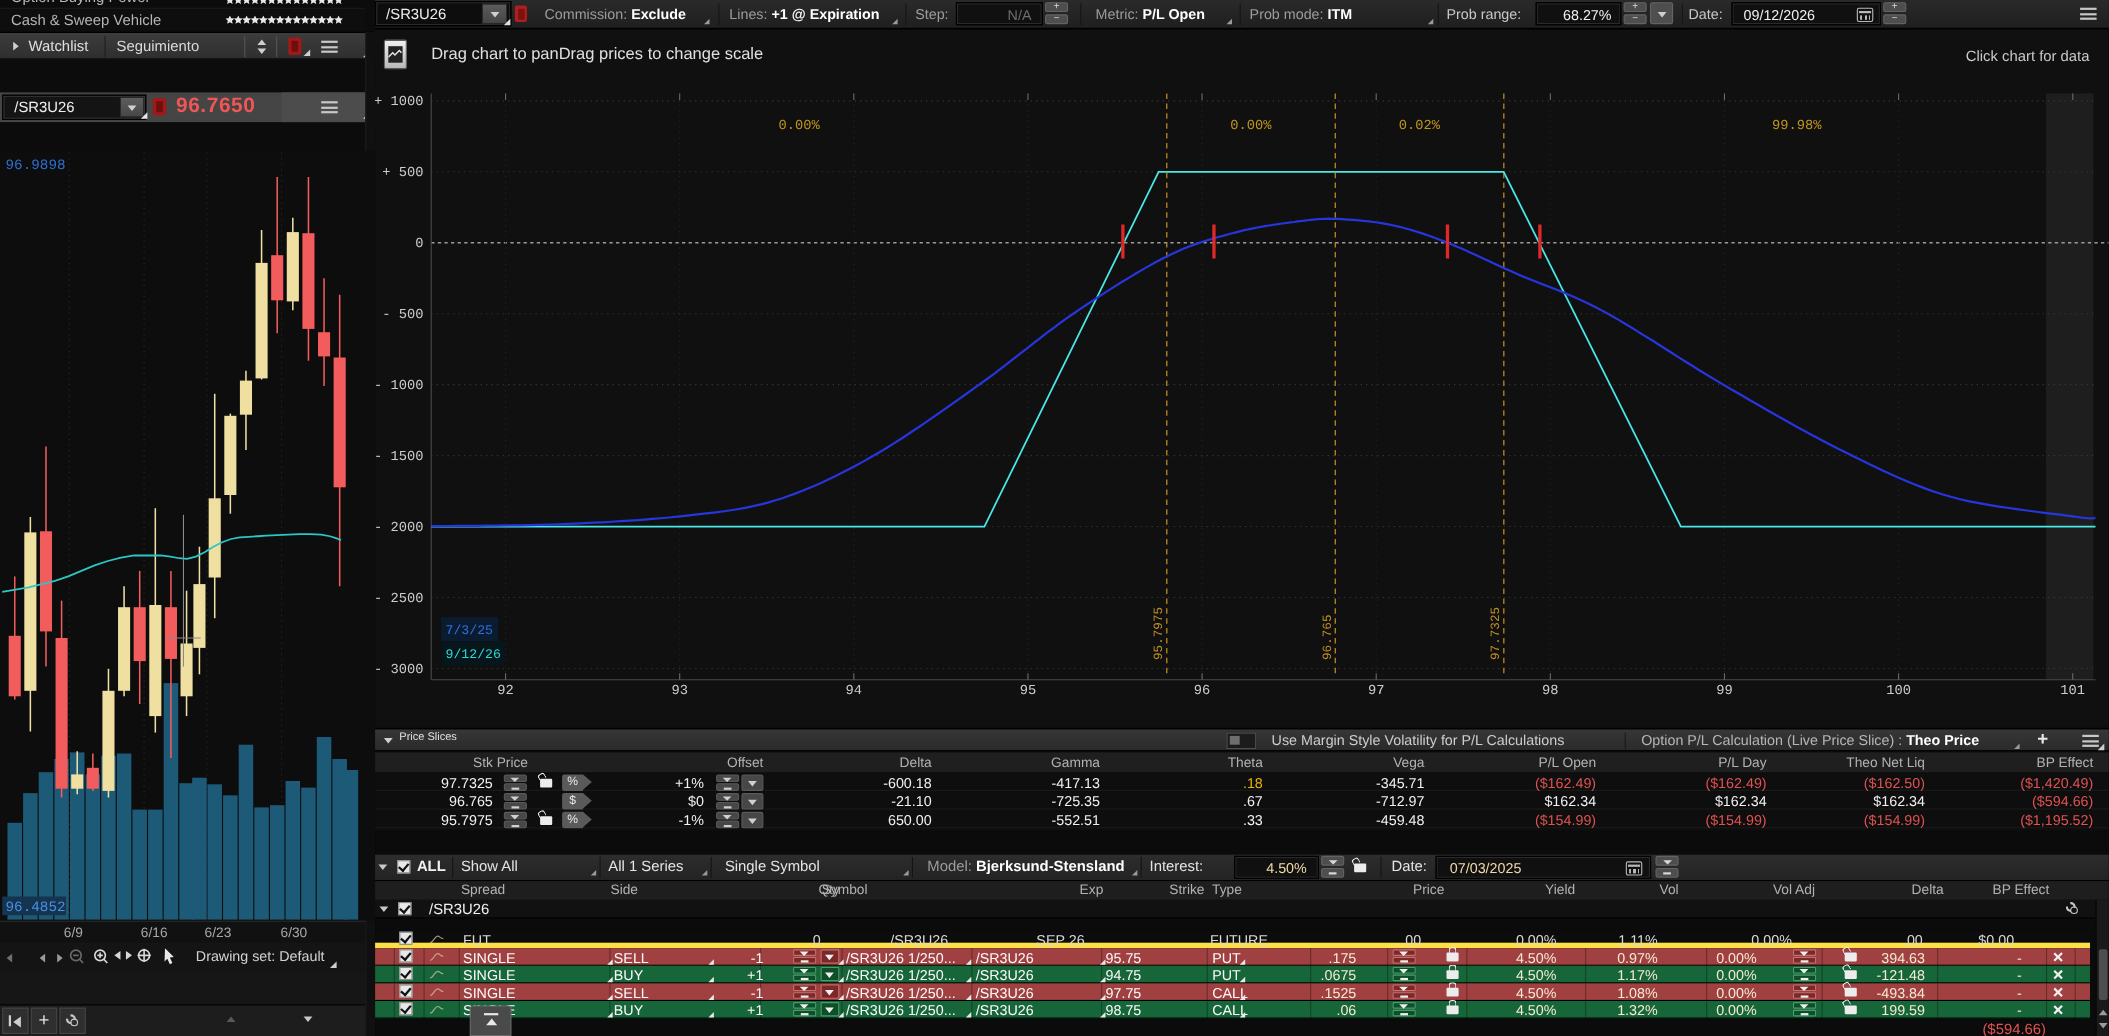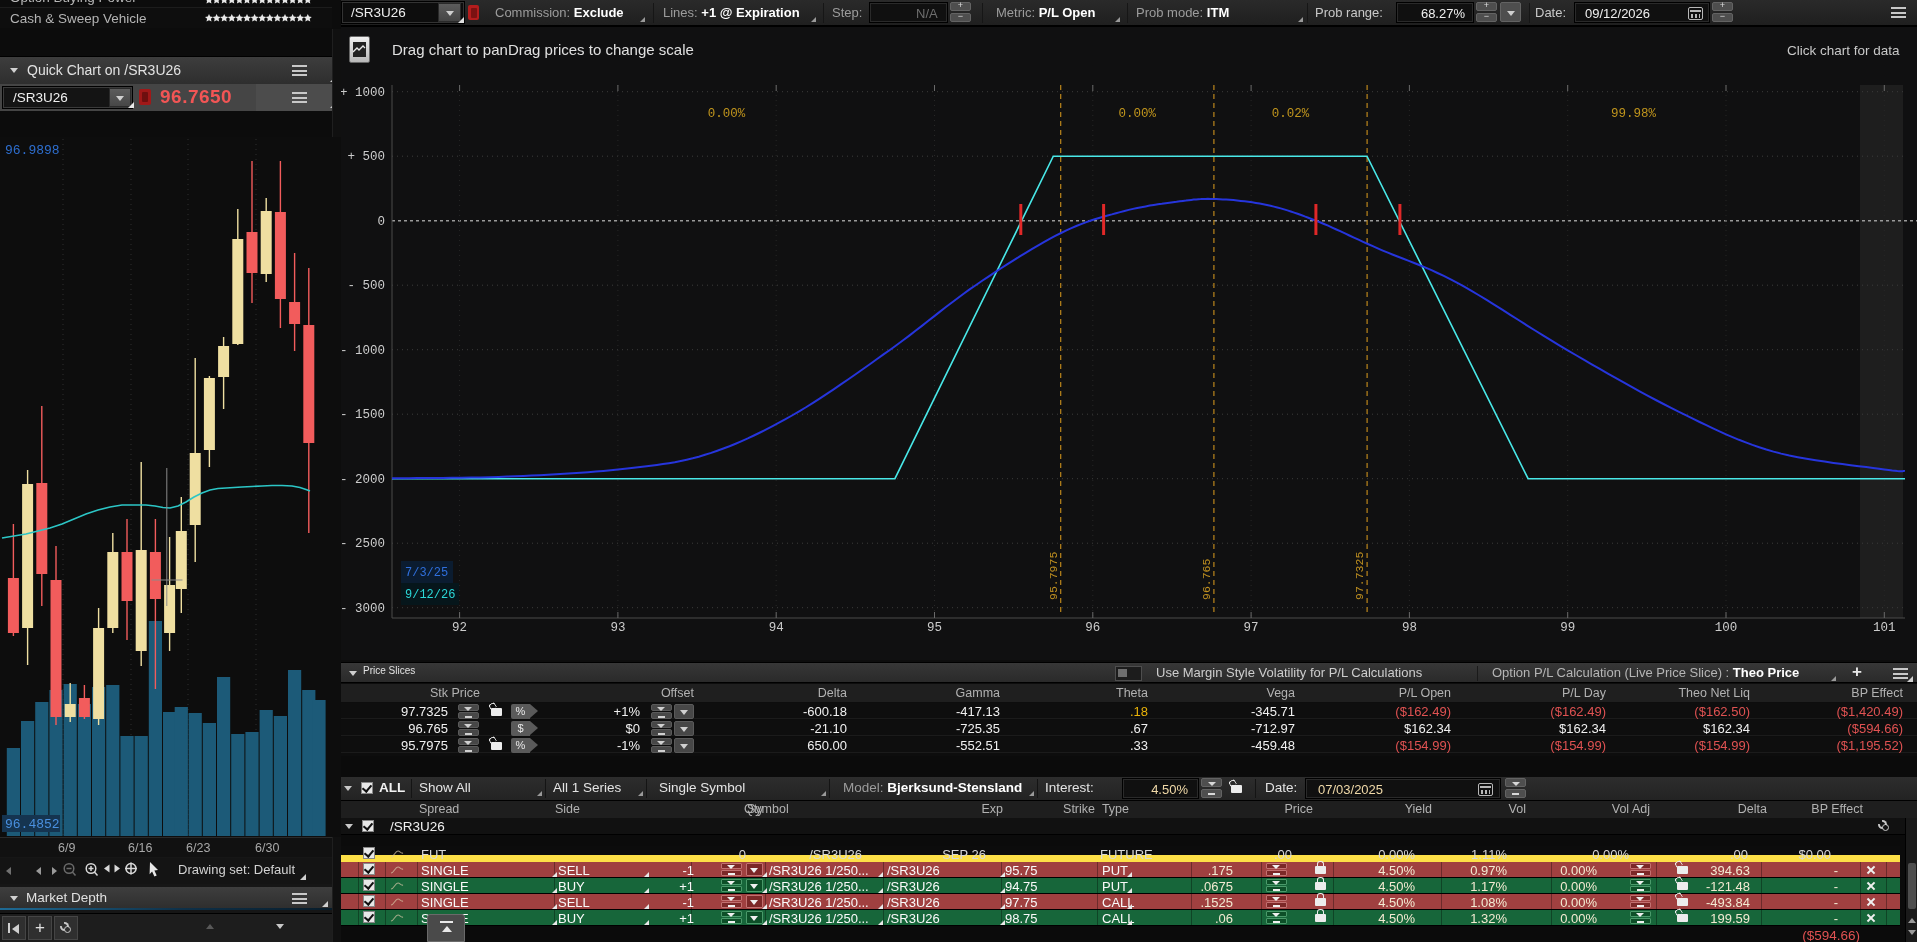--- a/index.html
+++ b/index.html
@@ -72,27 +72,37 @@
           <use href="#st1" x="60.8"></use>
           <use href="#st1" x="68.4"></use>
           <use href="#st1" x="76"></use>
           <use href="#st1" x="83.6"></use>
           <use href="#st1" x="91.2"></use>
           <use href="#st1" x="98.8"></use>
         </g>
     </svg>
   </div>
 
-
-  <div class="abs" style="left:0;top:56px;width:341px;height:28px;background:linear-gradient(#3d3d3d,#2e2e2e);border-top:1px solid #000">
-    <span class="tri-d" style="position:absolute;left:10px;top:11px;border-top-color:#d0d0d0"></span>
-    <div class="abs" style="left:27px;top:5px;color:#e2e2e2;font-size:14px">Quick Chart on /SR3U26</div>
-    <div class="menu" style="left:292px;top:8px"></div>
-    <div class="cornerw" style="left:330px;top:19px"></div>
-  </div>
+  <div class="abs" style="left:0;top:29px;width:341px;height:25px;background:linear-gradient(#3c3c3c,#2f2f2f);border-top:1px solid #000;border-bottom:1px solid #141414">
+    <span class="tri-r" style="position:absolute;left:12px;top:8px;border-left-color:#d0d0d0"></span>
+    <div class="abs" style="left:26px;top:4px;color:#e0e0e0;font-size:13.5px">Watchlist</div>
+    <div class="sep" style="left:95px;top:3px;height:19px;background:#1e1e1e"></div>
+    <div class="abs" style="left:106px;top:4px;color:#dadada;font-size:13.5px">Seguimiento</div>
+    <div class="abs" style="left:222px;top:3px;width:30px;height:19px;border-left:1px solid #555;border-right:1px solid #555">
+      <span class="tri-u" style="position:absolute;left:11px;top:3px;border-bottom-color:#cfcfcf"></span>
+      <span class="tri-d" style="position:absolute;left:11px;top:11px;border-top-color:#cfcfcf"></span>
+    </div>
+    <div class="abs" style="left:262px;top:4px;width:12px;height:16px;background:#a01818;border-radius:2px">
+      <div class="abs" style="left:3px;top:3px;width:6px;height:10px;background:#6e0f0f;border-radius:1px"></div>
+    </div>
+    <div class="cornerw" style="left:276px;top:15px"></div>
+    <div class="menu" style="left:292px;top:7px"></div>
+    <div class="cornerw" style="left:330px;top:16px"></div>
+  </div>
+
 
   <div class="abs" style="left:0;top:84px;width:341px;height:27px;background:#454545">
     <div class="abs" style="left:2px;top:2px;width:131px;height:23px;background:#141414;border:1px solid #000;box-shadow:inset 0 0 0 1px #3a3a3a">
       <div class="abs" style="left:10px;top:3px;color:#f0f0f0;font-size:13.5px">/SR3U26</div>
       <div class="abs" style="left:106px;top:1px;width:22px;height:19px;background:linear-gradient(#5c5c5c,#474747);border:1px solid #2a2a2a">
         <span class="tri-d" style="position:absolute;left:6px;top:7px"></span>
       </div>
       <div class="cornerw" style="left:125px;top:15px;border-bottom-color:#e8e8e8"></div>
     </div>
     <div class="abs" style="left:139px;top:5px;width:12px;height:16px;background:#a01818;border-radius:2px">
@@ -223,27 +233,20 @@
           <circle cx="69" cy="6.5" r="5"></circle>
           <line x1="69" y1="0.5" x2="69" y2="12.5"></line>
           <line x1="63" y1="6.5" x2="75" y2="6.5"></line>
         </g>
       <path d="M88 0l8 8-3.6.4 2.3 5-2.3 1.1-2.3-5-2.5 2.7z" fill="#e8e8e8"></path>
     </svg>
     <div class="abs" style="left:178px;top:4px;color:#d2d2d2;font-size:13px">Drawing set: Default</div>
     <div class="cornerw" style="left:300px;top:16px"></div>
   </div>
 
-  <div class="abs" style="left:0;top:50px;width:332px;height:23px;background:linear-gradient(#3e3e3e,#2d2d2d)">
-    <span class="tri-d" style="position:absolute;left:10px;top:9px;border-top-color:#d0d0d0"></span>
-    <div class="abs" style="left:26px;top:3px;color:#e0e0e0;font-size:13.5px">Market Depth</div>
-    <div class="menu" style="left:292px;top:6px"></div>
-    <div class="cornerw" style="left:322px;top:14px"></div>
-    <div class="abs" style="left:0;top:21px;width:332px;height:2px;background:linear-gradient(90deg,#1e6a94,#0e3048 55%,#081c2a)"></div>
-  </div>
 
   <div class="abs" style="left:0;top:76px;width:332px;height:29px;background:#1d1d1d;border-top:1px solid #000">
     <div class="abs" style="left:2px;top:2px;width:24px;height:24px;background:#2f2f2f;border:1px solid #454545">
       <div class="abs" style="left:5px;top:6px;width:2px;height:10px;background:#d0d0d0"></div>
       <span class="tri-r" style="position:absolute;left:9px;top:7px;border-left-color:#d0d0d0;transform:rotate(180deg);border-top-width:5px;border-bottom-width:5px;border-left-width:7px"></span>
     </div>
     <div class="abs" style="left:28px;top:2px;width:24px;height:24px;background:#2f2f2f;border:1px solid #454545;color:#e0e0e0;font-size:17px;text-align:center;line-height:22px">+</div>
     <div class="abs" style="left:54px;top:2px;width:24px;height:24px;background:#2f2f2f;border:1px solid #454545">
       <span class="gear" style="left:5px;top:5px"></span>
     </div>
@@ -592,21 +595,21 @@
     <div class="abs" style="right:150px;top:1px">Delta</div>
     <div class="abs" style="right:54px;top:1px">BP Effect</div>
   </div>
 
   <div class="abs" style="left:0;top:62px;width:1576px;height:17px;background:#111;border-bottom:1px solid #000">
     <span class="tri-d" style="position:absolute;left:4px;top:6px;border-top-color:#c8c8c8"></span>
     <div class="chk" style="left:21px;top:2px"></div>
     <div class="abs" style="left:49px;top:1px;color:#f0f0f0;font-size:13.5px">/SR3U26</div>
     <span class="gear" style="left:1537px;top:2px"></span>
   </div>
-  <div class="abs" style="left:0;top:90px;width:1559px;height:16px;background:#0c0c0c;color:#d8d8d8;font-size:13px;border-bottom:7px solid #fde047">
+  <div class="abs" style="left:0;top:90px;width:1559px;height:16px;background:#0c0c0c;color:#d8d8d8;font-size:13px;border-bottom:5px solid #fde047">
       <div class="chk" style="left:22px;top:1px"></div>
       <svg class="abs" style="left:49px;top:3px" width="14" height="10">
         <path d="M1 8 C4 8 5 2 8 2 C10 2 11 5 13 4" fill="none" stroke="#d8c8a8" stroke-width="1.1" opacity="0.7"></path>
       </svg>
       <div class="abs" style="left:80px;top:1px">FUT</div>
       <div class="abs" style="right:1154px;top:1px">0</div>
       <div class="abs" style="right:1038px;top:1px">/SR3U26</div>
       <div class="abs" style="right:914px;top:1px">SEP 26</div>
       <div class="abs" style="left:759px;top:1px">FUTURE</div>
       <div class="abs" style="right:608px;top:1px">.00</div>

